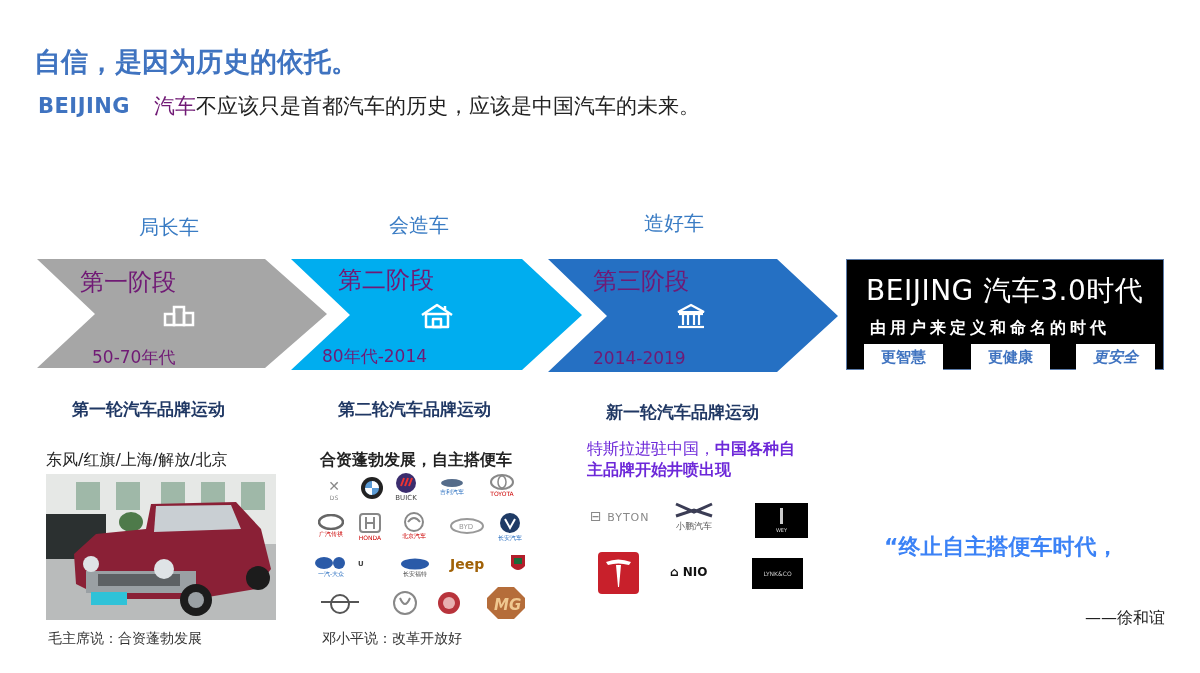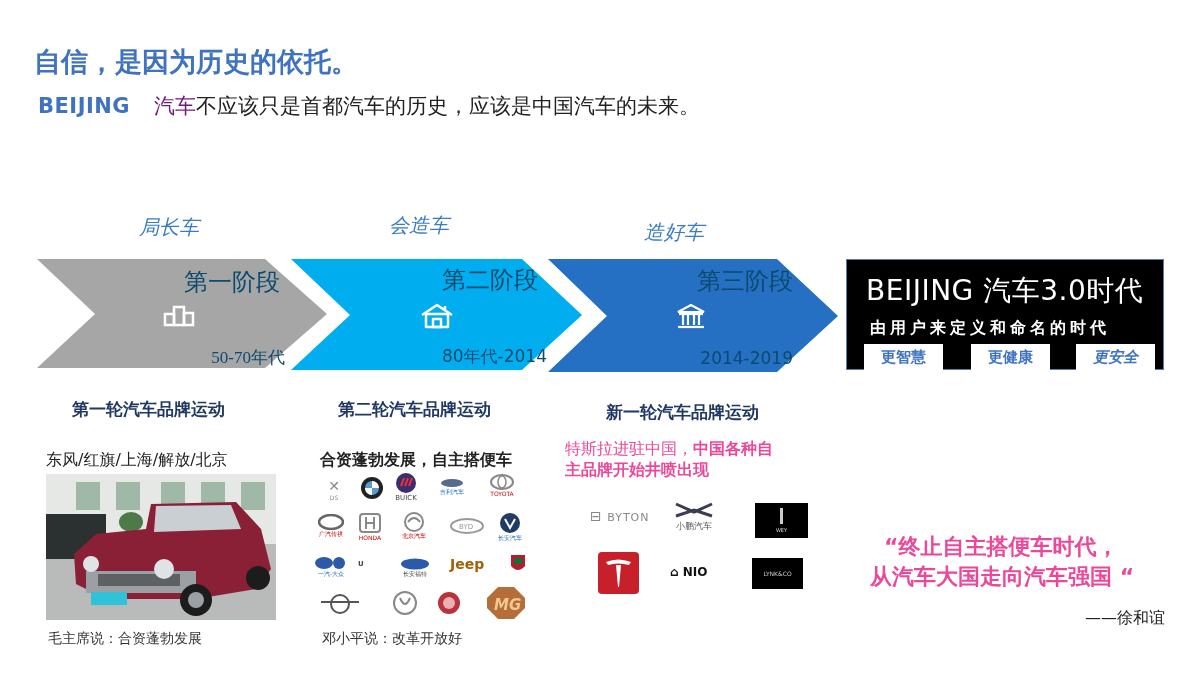--- a/index.html
+++ b/index.html
@@ -5,89 +5,89 @@
   html, body { margin:0; padding:0; background:#ffffff; }
   body { width:1200px; height:673px; position:relative; overflow:hidden;
          font-family:"DejaVu Sans", "Liberation Sans", sans-serif; }
   .abs { position:absolute; }
 
   .title { left:34px; top:44px; font-size:27px; font-weight:bold; color:#3f73c0; letter-spacing:0px; }
   .subtitle { left:38px; top:92px; font-size:21px; color:#222; white-space:nowrap; }
   .subtitle .brand { color:#3f73c0; font-weight:bold; letter-spacing:0.5px;text-align:center; }
   .subtitle .car { color:#701a75; margin-left:24px; }
 
-  .stage-label { font-size:20px; color:#3a7cc4; width:160px; text-align:center;font-style:italic; }
+  .stage-label { font-size:20px; color:#3a7cc4; width:160px; text-align:center; }
 
   svg.chevrons { left:0; top:0; }
 
-  .ch-text { color:#0c4a6e; text-align:right; width:200px; }
+  .ch-text { color:#701a75; text-align:left; width:200px; }
   .ch-name { font-size:24px; }
   .ch-period { font-size:17px; }
 
   .era-box { left:846px; top:259px; width:318px; height:111px; background:#000;
              border:1px solid #5a7aa8; box-sizing:border-box; }
   .era-title { left:866px; top:272px; font-size:28px; color:#fff; white-space:nowrap; letter-spacing:0.5px; }
   .era-sub { left:870px; top:318px; font-size:16px; color:#fff; font-weight:bold; letter-spacing:4px; white-space:nowrap; }
   .era-tab { top:344px; width:79px; height:26px; background:#fff; color:#3f73c0; font-size:15px;
              font-weight:bold; text-align:center; line-height:26px; }
 
   .wave-head { font-size:17px; font-weight:bold; color:#203864; white-space:nowrap; }
   .brands-line { font-size:16px; color:#222; white-space:nowrap; }
   .caption { font-size:14px; color:#333; white-space:nowrap; }
 
   .photo { left:46px; top:474px; width:230px; height:146px; overflow:hidden; background:#d9dcda; }
 
   .logo-grid { font-size:9px; color:#444; text-align:center; }
   .logo { position:absolute; display:flex; flex-direction:column; align-items:center; justify-content:center; }
 
-  .quote { left:870px; top:532px; font-size:22px; font-weight:bold; color:#ec4899; line-height:30px; white-space:nowrap; }
+  .quote { left:870px; top:532px; font-size:22px; font-weight:bold; color:#3b82f6; line-height:30px; white-space:nowrap; }
   .attrib { left:1085px; top:608px; font-size:16px; color:#222; white-space:nowrap; }
 </style>
 </head>
 <body>
 
 <div class="abs title">自信，是因为历史的依托。</div>
 <div class="abs subtitle">
   <span class="brand">BEIJING</span><span class="car">汽车</span><span>不应该只是首都汽车的历史，应该是中国汽车的未来。</span>
 </div>
 
 <div class="abs stage-label" style="left:89px; top:214px;">局长车</div>
 <div class="abs stage-label" style="left:339px; top:212px;">会造车</div>
-<div class="abs stage-label" style="left:594px; top:219px;">造好车</div>
+<div class="abs stage-label" style="left:594px; top:210px;">造好车</div>
 
 <svg class="abs chevrons" width="1200" height="400">
   <polygon points="37,259 265,259 327,314 265,368 37,368 95,314" fill="#a6a6a6"></polygon>
   <polygon points="291,259 522,259 582,315 522,370 291,370 350,315" fill="#00adef"></polygon>
   <polygon points="548,259 777,259 838,316 777,372 548,372 607,316" fill="#2570c3"></polygon>
 </svg>
 
 <div class="abs ch-text ch-name" style="left:80px; top:266px;">第一阶段</div>
 <div class="abs" style="left:163px; top:305px;">
   <svg width="36" height="22" viewBox="0 0 36 22">
       <g fill="none" stroke="#fff" stroke-width="2.5">
         <rect x="2" y="9" width="9" height="11"></rect>
         <rect x="11" y="2" width="10" height="18"></rect>
         <rect x="21" y="8" width="9" height="12"></rect>
       </g>
     </svg>
 </div>
-<div class="abs ch-text ch-period" style="left:85px; top:346px;font-family:Liberation Serif, serif;">50-70年代</div>
+<div class="abs ch-text ch-period" style="left:92px; top:346px;">50-70年代</div>
 
 <div class="abs ch-text ch-name" style="left:338px; top:264px;">第二阶段</div>
 <div class="abs" style="left:420px; top:303px;">
   <svg width="34" height="26" viewBox="0 0 34 26">
       <g fill="none" stroke="#fff" stroke-width="2.5" stroke-linejoin="round">
         <polyline points="2,12 17,2 32,12"></polyline>
         <rect x="6" y="11" width="22" height="13"></rect>
         <rect x="13" y="16" width="8" height="8"></rect>
         <line x1="25" y1="3" x2="25" y2="8"></line>
       </g>
     </svg>
 </div>
-<div class="abs ch-text ch-period" style="left:347px; top:345px;">80年代-2014</div>
+<div class="abs ch-text ch-period" style="left:322px; top:345px;">80年代-2014</div>
 
 <div class="abs ch-text ch-name" style="left:593px; top:265px;">第三阶段</div>
 <div class="abs" style="left:676px; top:303px;">
   <svg width="30" height="28" viewBox="0 0 30 28">
       <g fill="none" stroke="#fff" stroke-width="2.2">
         <polygon points="2,9 15,2 28,9"></polygon>
         <line x1="3" y1="11" x2="27" y2="11"></line>
         <line x1="7" y1="12" x2="7" y2="22"></line>
         <line x1="12" y1="12" x2="12" y2="22"></line>
         <line x1="18" y1="12" x2="18" y2="22"></line>
@@ -242,31 +242,30 @@
   <div class="logo" style="left:176px; top:114px;font-style:italic;">
       <svg width="40" height="34">
         <polygon points="12,1 28,1 39,12 39,22 28,33 12,33 1,22 1,12" fill="#b56d3a"></polygon>
         <text x="8" y="24" font-size="15" font-weight="bold" fill="#f0c890">MG</text>
       </svg>
     </div>
 </div>
 <div class="abs caption" style="left:322px; top:630px;">邓小平说：改革开放好</div>
 
 <div class="abs wave-head" style="left:606px; top:401px;">新一轮汽车品牌运动</div>
-<div class="abs" style="left:565px; top:438px; width:220px; font-size:16px; color:#ec4899; line-height:21px;">
+<div class="abs" style="left:587px; top:438px; width:220px; font-size:16px; color:#6d28d9; line-height:21px;">
   <span>特斯拉进驻中国，</span><span style="font-weight:bold;">中国各种自主品牌开始井喷出现</span>
 </div>
 <div class="abs" style="left:590px; top:508px; font-size:11px; color:#888; letter-spacing:1px;"><span style="font-size:14px;">⊟</span> <span>BYTON</span></div>
 <div class="abs" style="left:674px; top:502px; text-align:center; font-size:9px; color:#555;"><svg width="40" height="16">
       <path d="M2 2 L20 10 L38 2 M2 14 L20 8 L38 14" stroke="#3b3d55" stroke-width="3" fill="none"></path>
     </svg><div>小鹏汽车</div></div>
 <div class="abs" style="left:755px; top:503px; width:53px; height:35px; background:#000; color:#ddd; font-size:5px; text-align:center;"><div style="width:3px;height:16px;background:#ccc;margin:5px auto 3px;"></div><span>WEY</span></div>
 <div class="abs" style="left:598px; top:552px; width:41px; height:42px; background:#c8202b; border-radius:4px;"><svg width="41" height="42">
       <path d="M8 10 Q20 5 33 10 L31 13 Q20 10 10 13 Z M18 13 H23 L21 35 H20 Z" fill="#fff"></path>
     </svg></div>
 <div class="abs" style="left:670px; top:565px; font-size:12px; font-weight:bold; color:#111;"><span>⌂</span> <span>NIO</span></div>
 <div class="abs" style="left:752px; top:558px; width:51px; height:31px; background:#000; color:#ccc; font-size:6px; text-align:center; line-height:31px;">LYNK&amp;CO</div>
 
 <div class="abs quote">
   <div style="padding-left:14px;">“终止自主搭便车时代，</div>
-  <div>从汽车大国走向汽车强国 “</div>
 </div>
 <div class="abs attrib">——徐和谊</div>
 
 </body></html>

